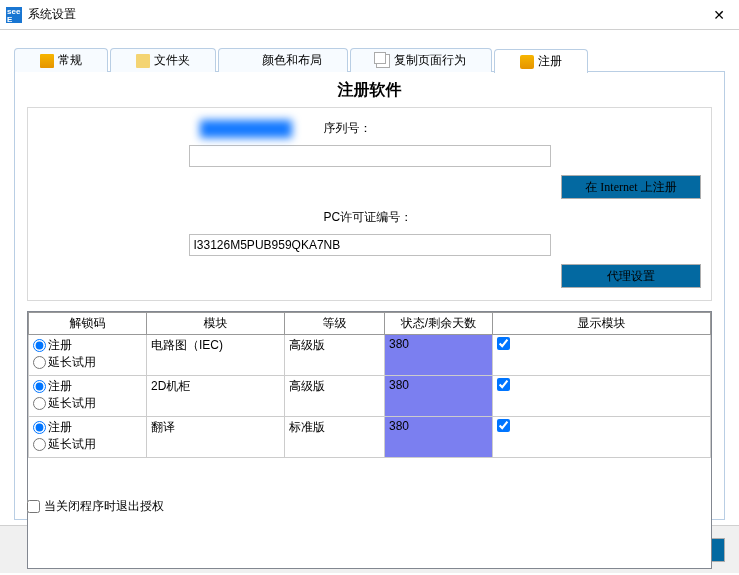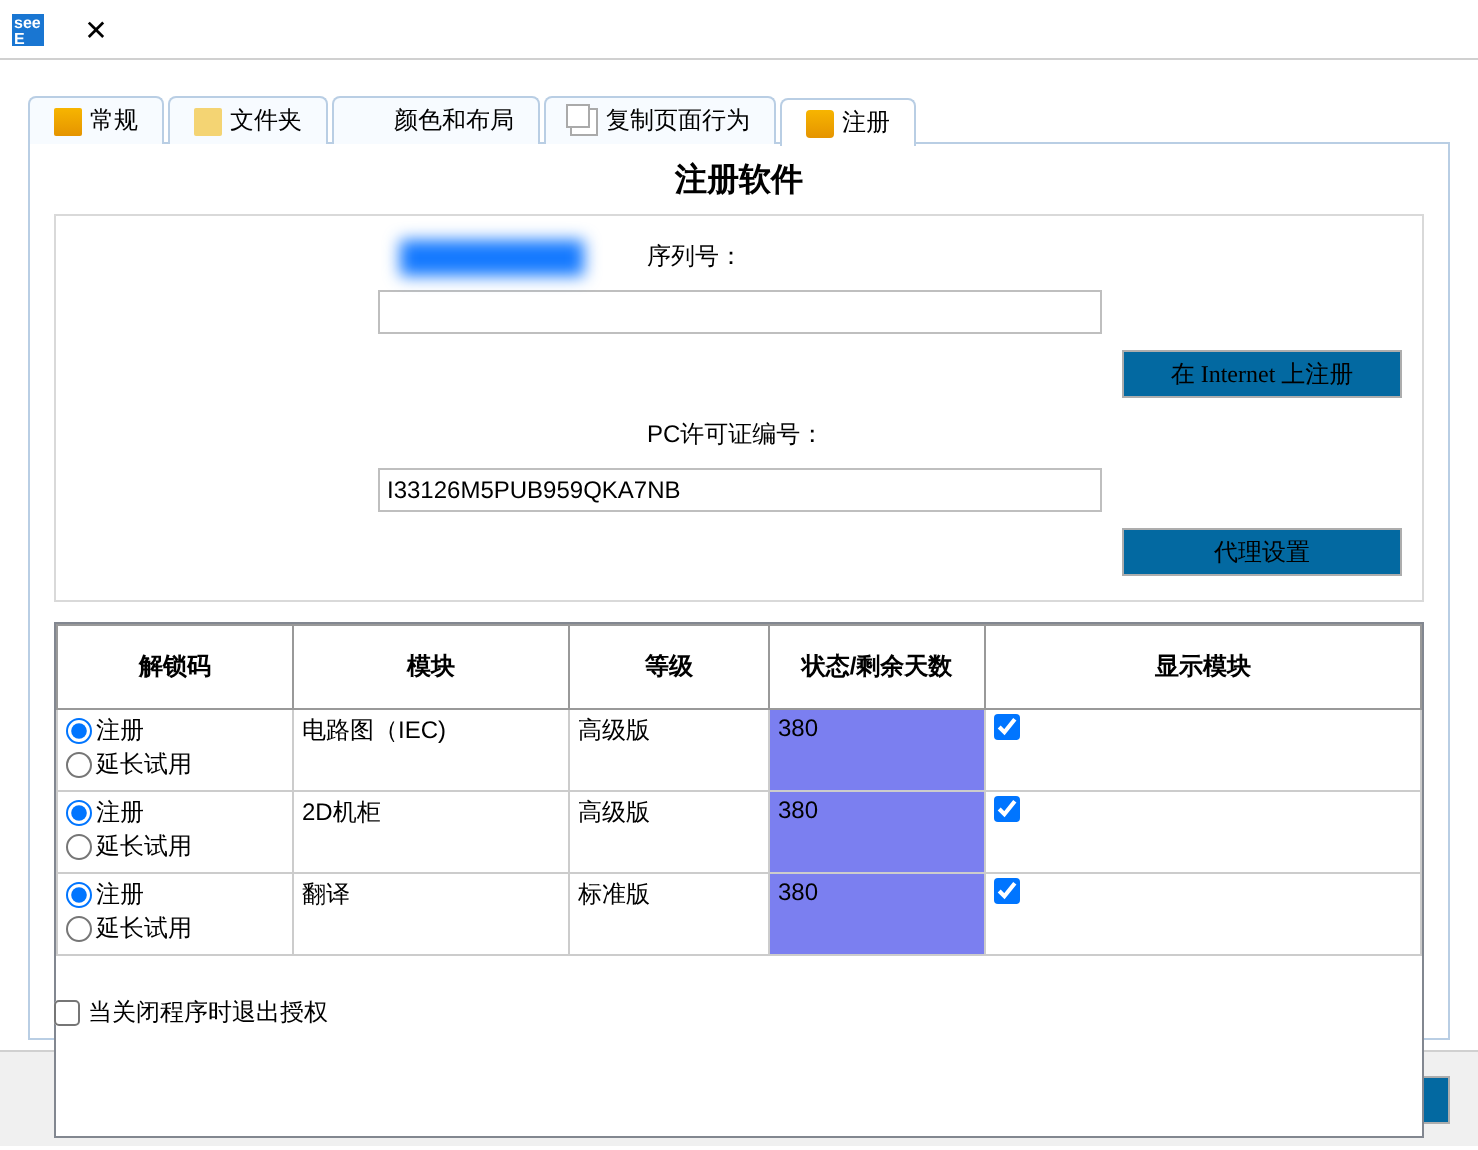--- a/index.html
+++ b/index.html
@@ -42,21 +42,21 @@
 .tabs {
   display: flex;
   gap: 0;
   border-bottom: 1px solid #b9cee4;
   height: 24px;
 }
 .tab {
   display: flex;
   align-items: center;
   gap: 4px;
-  padding: 0 12px;
+  padding: 0 25px;
   height: 24px;
   border: 1px solid #b9cee4;
   border-bottom: none;
   border-radius: 4px 4px 0 0;
   background: #f7fbff;
   margin-right: 2px;
   cursor: pointer;
   font-size: 12px;
   justify-content: space-between;
 }
@@ -135,23 +135,23 @@
 .grid {
   border: 1px solid #828790;
   height: 258px;
   overflow: auto;
   background: #fff;
 }
 .grid table { border-collapse: collapse; width: 100%; table-layout: fixed; }
 .grid th {
   border: 1px solid #999;
   background: #fff;
-  font-weight: bold;
-  font-size: 12px;
-  padding: 12px 0;
+  font-weight: normal;
+  font-size: 12px;
+  padding: 2px 0;
   text-align: center;
   height: 18px;
 }
 .grid td {
   border: 1px solid #ccc;
   font-size: 12px;
   padding: 2px 4px 4px 4px;
   vertical-align: top;
   height: 38px;
 }
@@ -179,20 +179,21 @@
   padding: 0 14px;
   border-top: 1px solid #d0d0d0;
 }
 .footer .btn { min-width: 86px; }
 </style>
 </head>
 <body>
 
 <div class="titlebar">
   <div class="titlebar-icon">see<br>E</div>
+  <div class="titlebar-title">系统设置</div>
   <div class="titlebar-close">✕</div>
 </div>
 
 <div class="content">
 
   <div class="tabs">
     <div class="tab">
       <span class="tab-icon icon-general"></span>
       <span>常规</span>
     </div>

